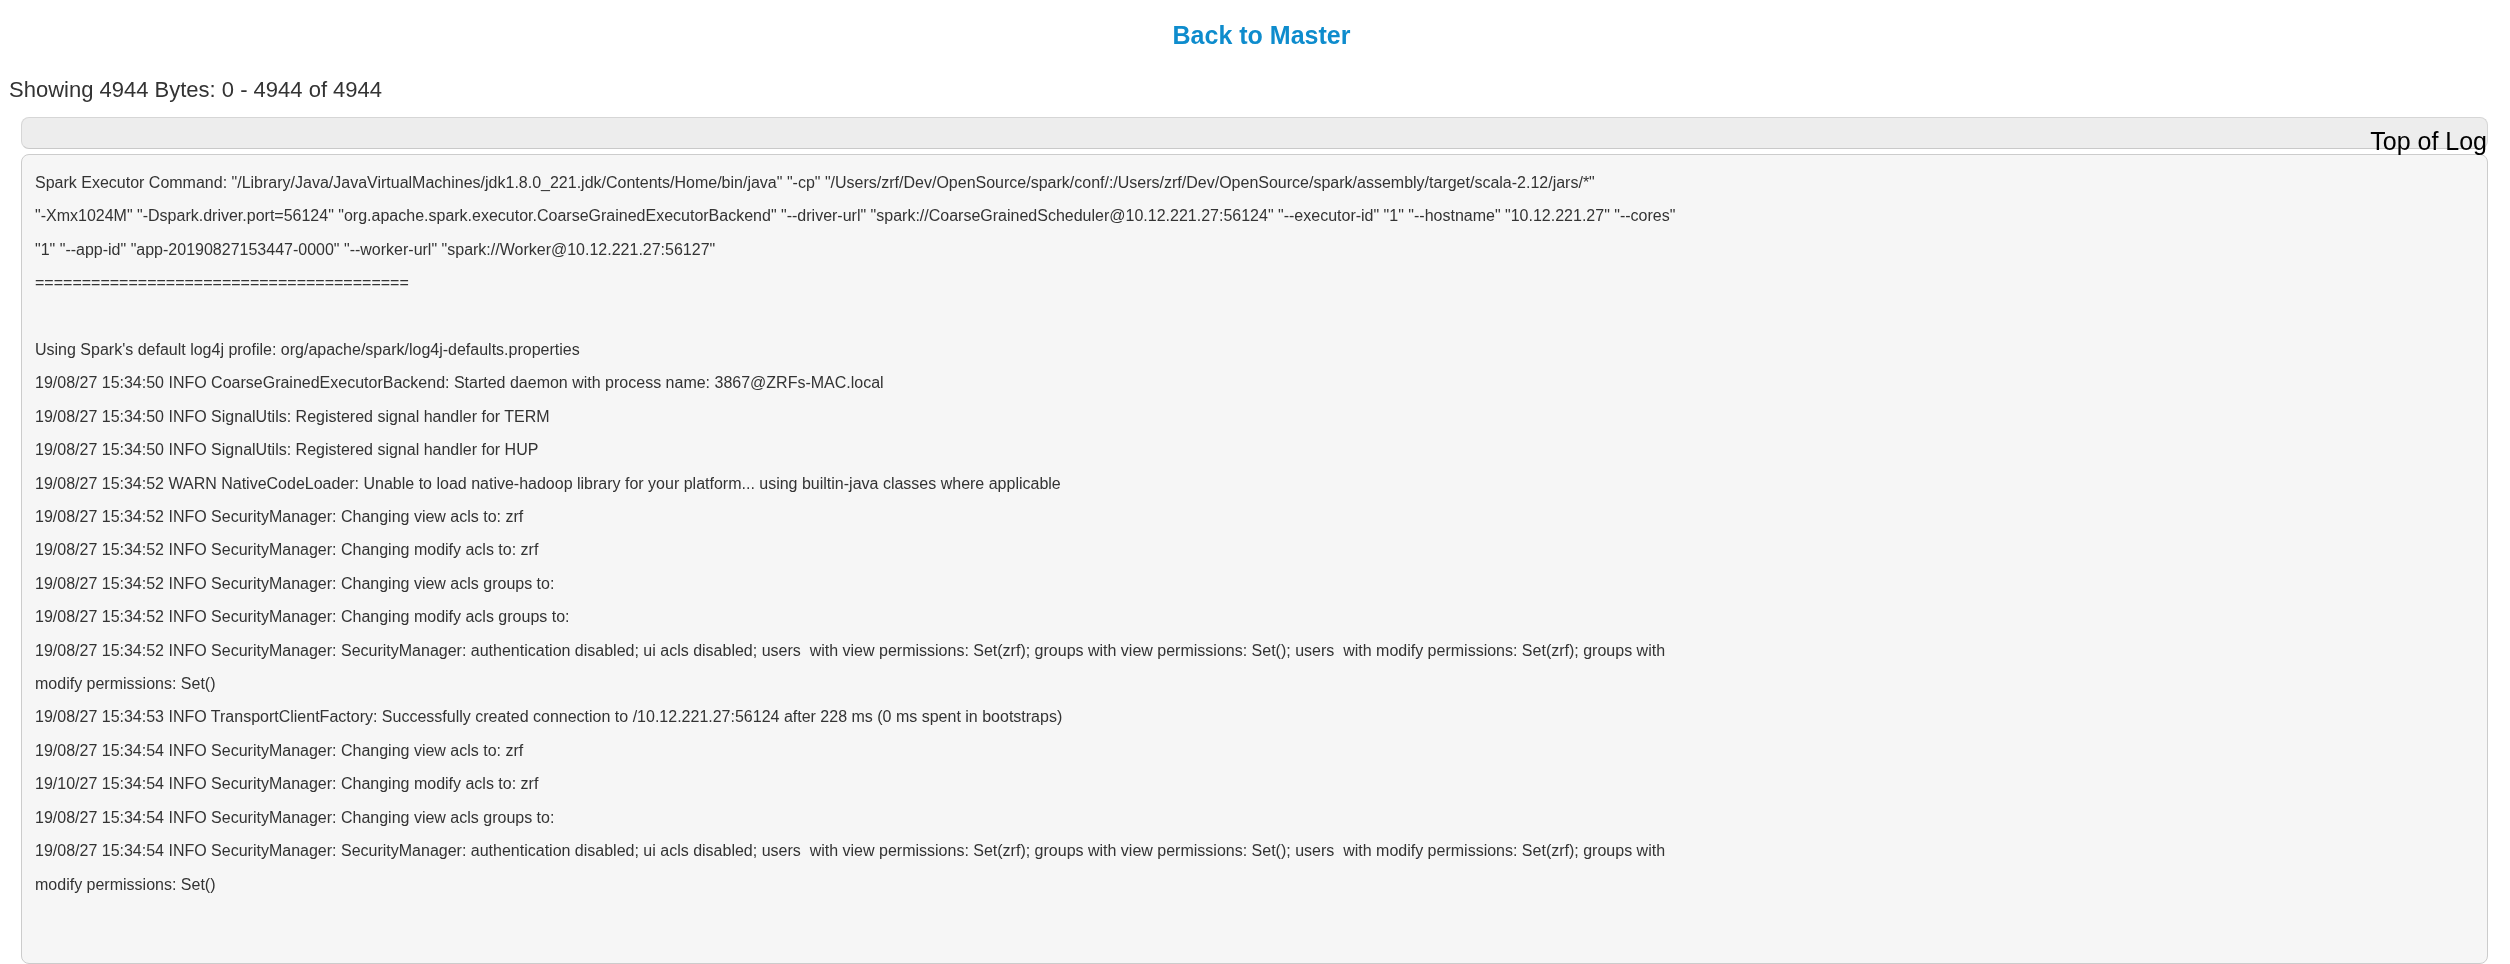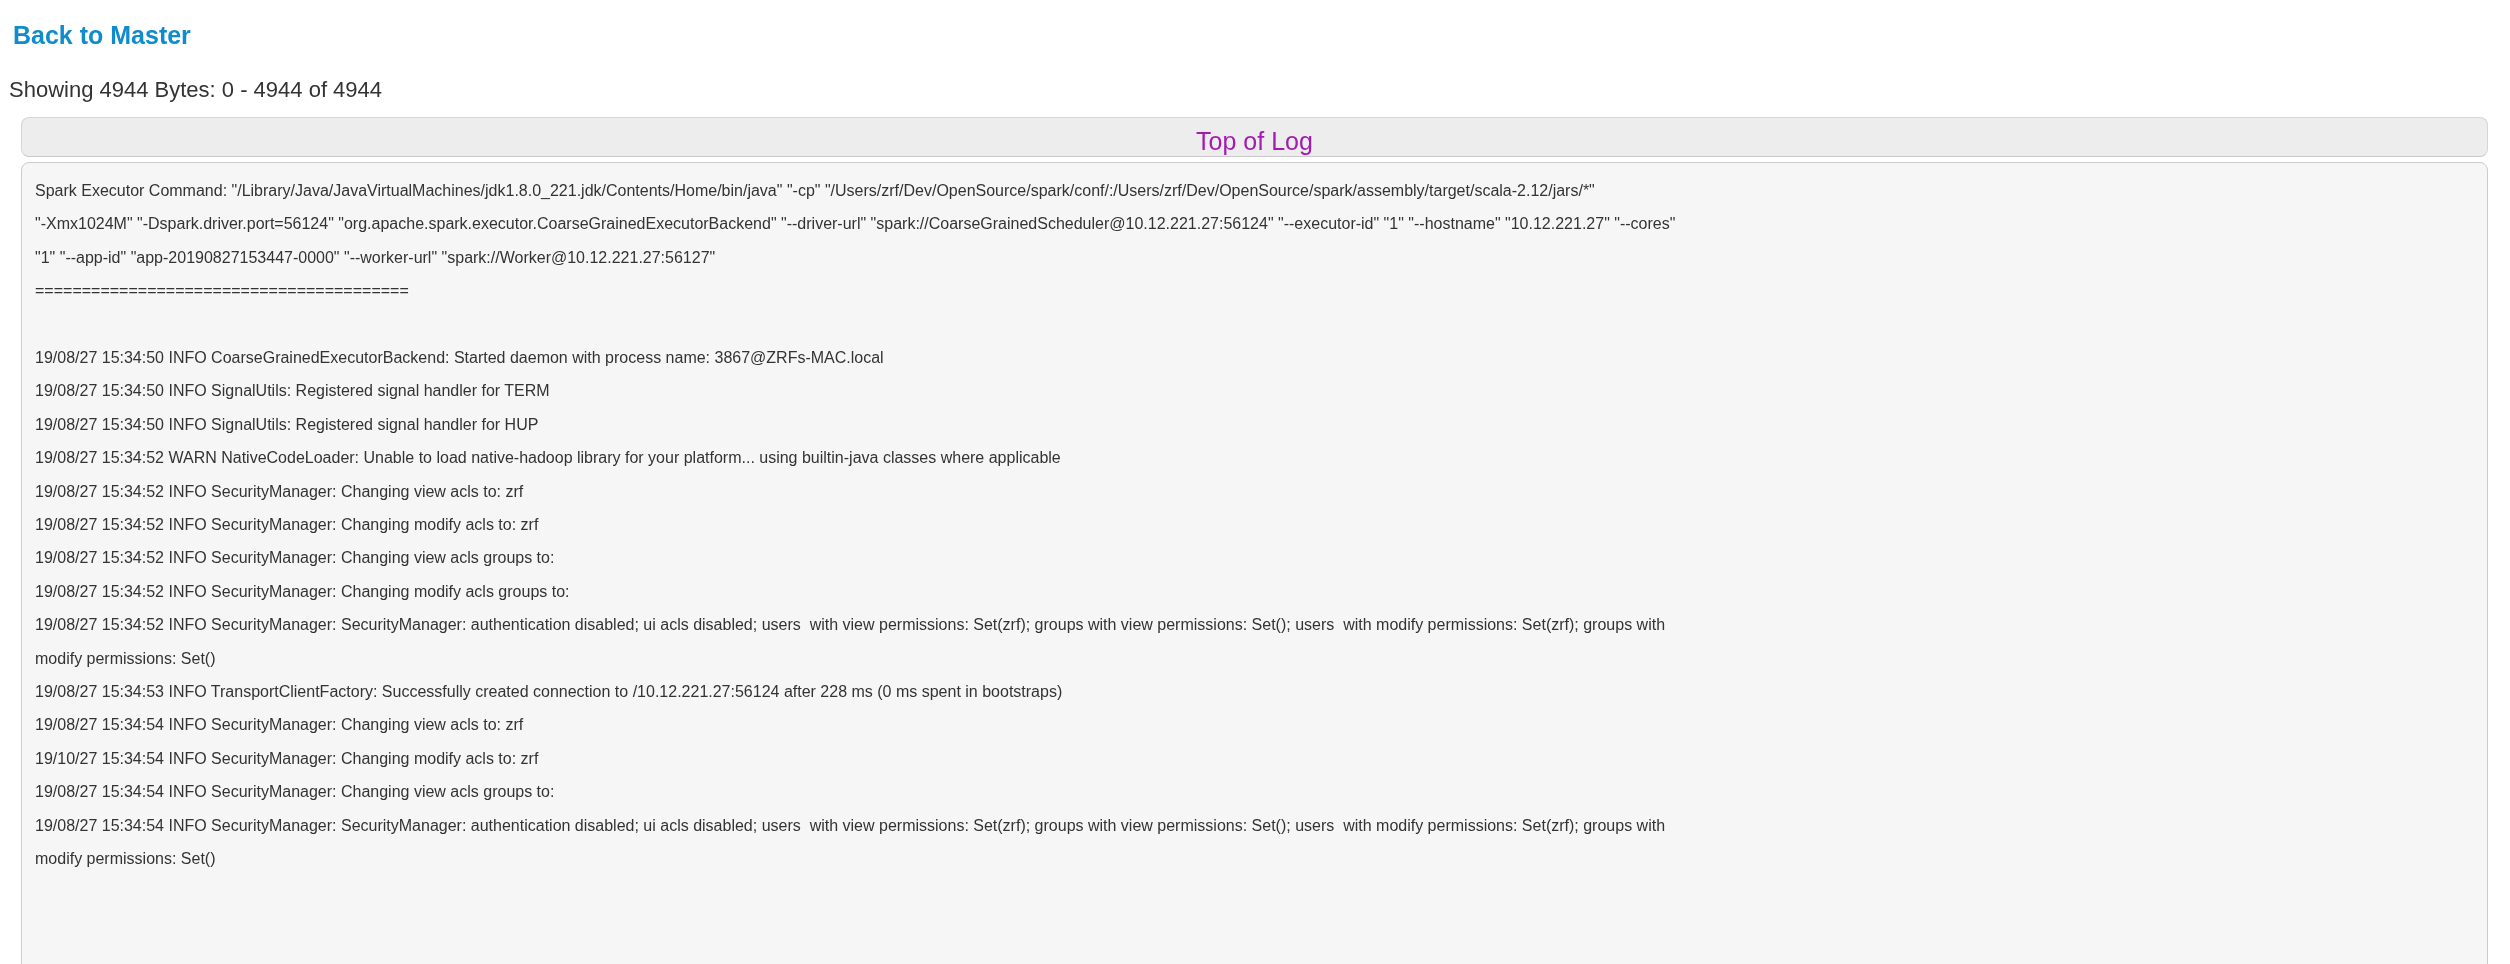--- a/index.html
+++ b/index.html
@@ -6,45 +6,46 @@
   html, body {
     width: 2510px;
     height: 964px;
     overflow: hidden;
     background: #ffffff;
     font-family: "Liberation Sans", "DejaVu Sans", sans-serif;
   }
   .back-link-row {
     margin: 20px 0 0 13px;
     line-height: 30px;
+    text-align: center;
   }
   .back-link {
     color: #0e8ccd;
     font-size: 25px;
     font-weight: bold;
     text-decoration: none;
     cursor: pointer;
   }
   .byte-row {
     margin: 21px 0 0 9px;
     font-size: 22px;
     color: #333333;
     line-height: 30px;
   }
   .log-header {
     margin: 12px 22px 0 21px;
-    height: 40px;
+    height: 32px;
     background: #ededed;
     border: 1px solid #d6d6d6;
     border-bottom-color: #c9c9c9;
     border-radius: 8px;
-    text-align: center;
+    text-align: right;
     line-height: 46px;
     font-size: 25px;
-    color: #a21caf;
+    color: #000000;
   }
   .log-box {
     margin: 5px 22px 0 21px;
     height: 810px; 
     background: #f6f6f6;
     border: 1px solid #cccccc;
     border-radius: 8px;
     padding: 11px 13px;
     overflow: hidden;
   }
@@ -66,20 +67,21 @@
 <div class="byte-row">Showing 4944 Bytes: 0 - 4944 of 4944</div>
 
 <div class="log-header">Top of Log</div>
 
 <div class="log-box">
     <div class="log-line">Spark Executor Command: "/Library/Java/JavaVirtualMachines/jdk1.8.0_221.jdk/Contents/Home/bin/java" "-cp" "/Users/zrf/Dev/OpenSource/spark/conf/:/Users/zrf/Dev/OpenSource/spark/assembly/target/scala-2.12/jars/*"</div>
     <div class="log-line">"-Xmx1024M" "-Dspark.driver.port=56124" "org.apache.spark.executor.CoarseGrainedExecutorBackend" "--driver-url" "spark://CoarseGrainedScheduler@10.12.221.27:56124" "--executor-id" "1" "--hostname" "10.12.221.27" "--cores"</div>
     <div class="log-line">"1" "--app-id" "app-20190827153447-0000" "--worker-url" "spark://Worker@10.12.221.27:56127"</div>
     <div class="log-line">========================================</div>
     <div class="log-line"></div>
+    <div class="log-line">Using Spark's default log4j profile: org/apache/spark/log4j-defaults.properties</div>
     <div class="log-line">19/08/27 15:34:50 INFO CoarseGrainedExecutorBackend: Started daemon with process name: 3867@ZRFs-MAC.local</div>
     <div class="log-line">19/08/27 15:34:50 INFO SignalUtils: Registered signal handler for TERM</div>
     <div class="log-line">19/08/27 15:34:50 INFO SignalUtils: Registered signal handler for HUP</div>
     <div class="log-line">19/08/27 15:34:52 WARN NativeCodeLoader: Unable to load native-hadoop library for your platform... using builtin-java classes where applicable</div>
     <div class="log-line">19/08/27 15:34:52 INFO SecurityManager: Changing view acls to: zrf</div>
     <div class="log-line">19/08/27 15:34:52 INFO SecurityManager: Changing modify acls to: zrf</div>
     <div class="log-line">19/08/27 15:34:52 INFO SecurityManager: Changing view acls groups to:</div>
     <div class="log-line">19/08/27 15:34:52 INFO SecurityManager: Changing modify acls groups to:</div>
     <div class="log-line">19/08/27 15:34:52 INFO SecurityManager: SecurityManager: authentication disabled; ui acls disabled; users  with view permissions: Set(zrf); groups with view permissions: Set(); users  with modify permissions: Set(zrf); groups with</div>
     <div class="log-line">modify permissions: Set()</div>

